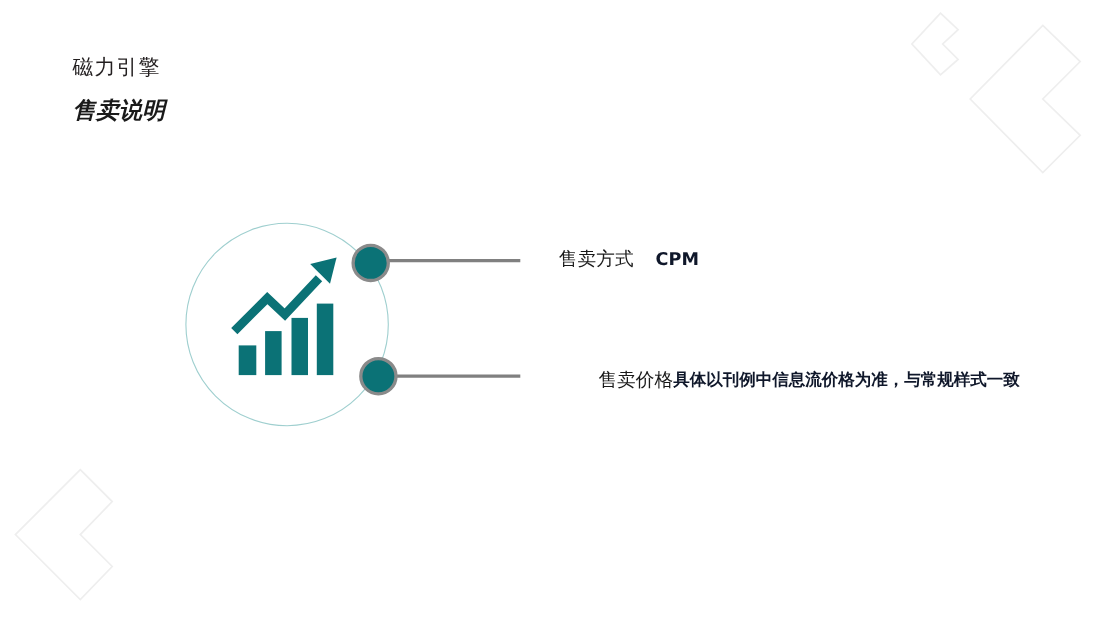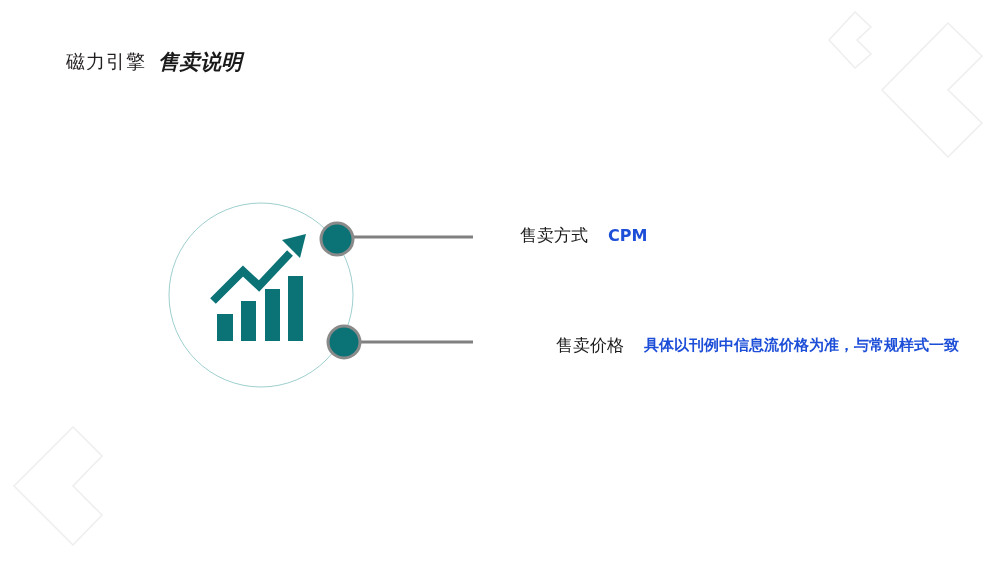--- a/index.html
+++ b/index.html
@@ -4,32 +4,32 @@
   <style>
     html, body { margin: 0; padding: 0; }
     body {
       width: 1000px; height: 563px; position: relative; overflow: hidden;
       background: #ffffff;
       font-family: "DejaVu Sans", "Liberation Sans", sans-serif;
     }
     .deco { position: absolute; left: 0; top: 0; }
     .header {
       position: absolute; left: 66px; top: 48px;
-      display: flex; align-items: center; gap: 12px;
+      display: flex; align-items: flex-start; gap: 12px; flex-direction: column;
     }
     .brand { font-size: 19px; color: #231f20; letter-spacing: 1px; }
     .subtitle { font-size: 21px; font-weight: bold; font-style: italic; color: #1a1a1a; }
     .graphic { position: absolute; left: 0; top: 0; }
     .row { position: absolute; display: flex; align-items: center; white-space: nowrap; }
-    .row-label { font-size: 17px; color: #1a1a1a; margin-left: 12px; }
-    .row-value { font-weight: bold; color: #1d4ed8; }
+    .row-label { font-size: 17px; color: #1a1a1a; }
+    .row-value { font-weight: bold; color: #0f172a; }
     .row1 { left: 508px; top: 224px; }
     .row1 .row-value { font-size: 16px; margin-left: 20px; }
     .row2 { left: 544px; top: 334px; }
-    .row2 .row-value { font-size: 15px; margin-left: 20px; }
+    .row2 .row-value { font-size: 15px; }
   </style>
 </head>
 <body>
 
 <svg class="deco" width="1000" height="563">
   <g fill="none" stroke="#eeeeee" stroke-width="1.5">
     <polygon points="855,12 871,27 857,40 871,54 855,68 829,40"></polygon>
     <polygon points="948,23 982,56 948,90 982,123 948,157 882,90"></polygon>
     <polygon points="73,427 102,456 73,486 102,515 73,545 14,486"></polygon>
   </g>

